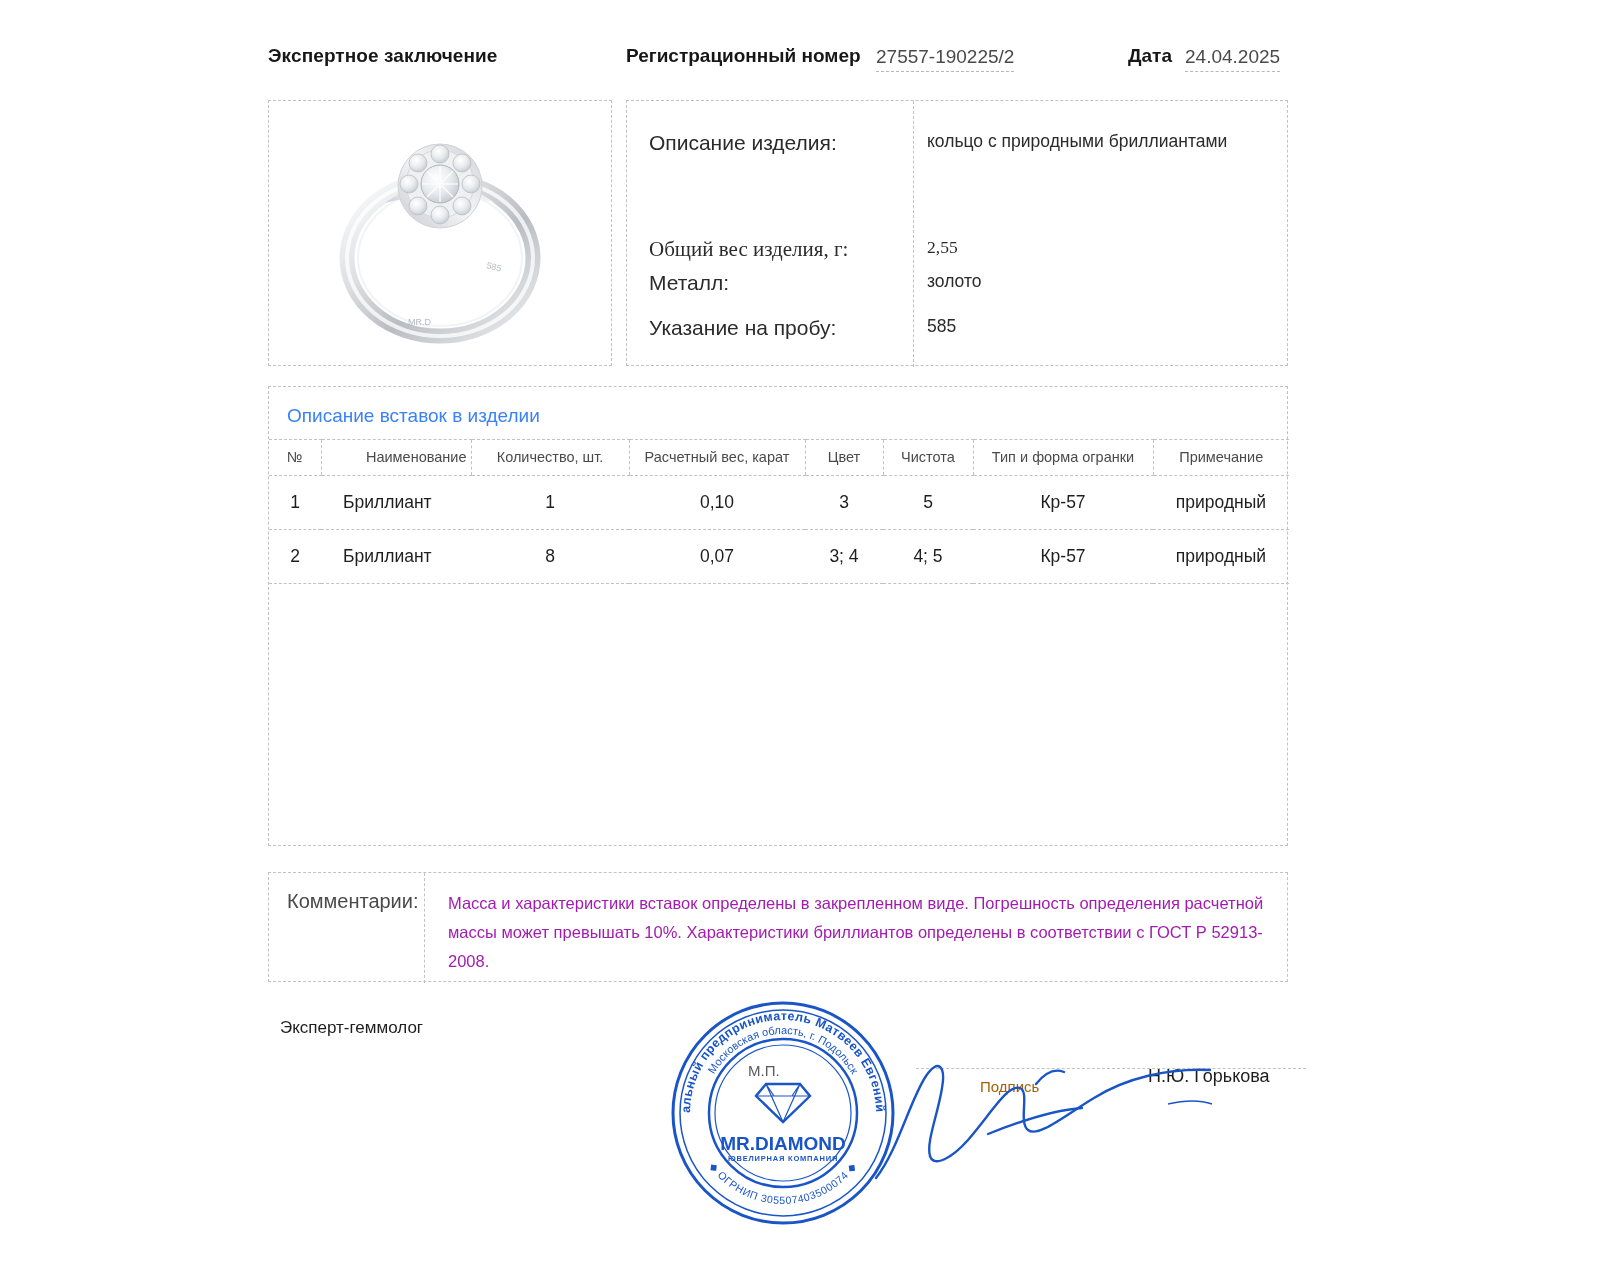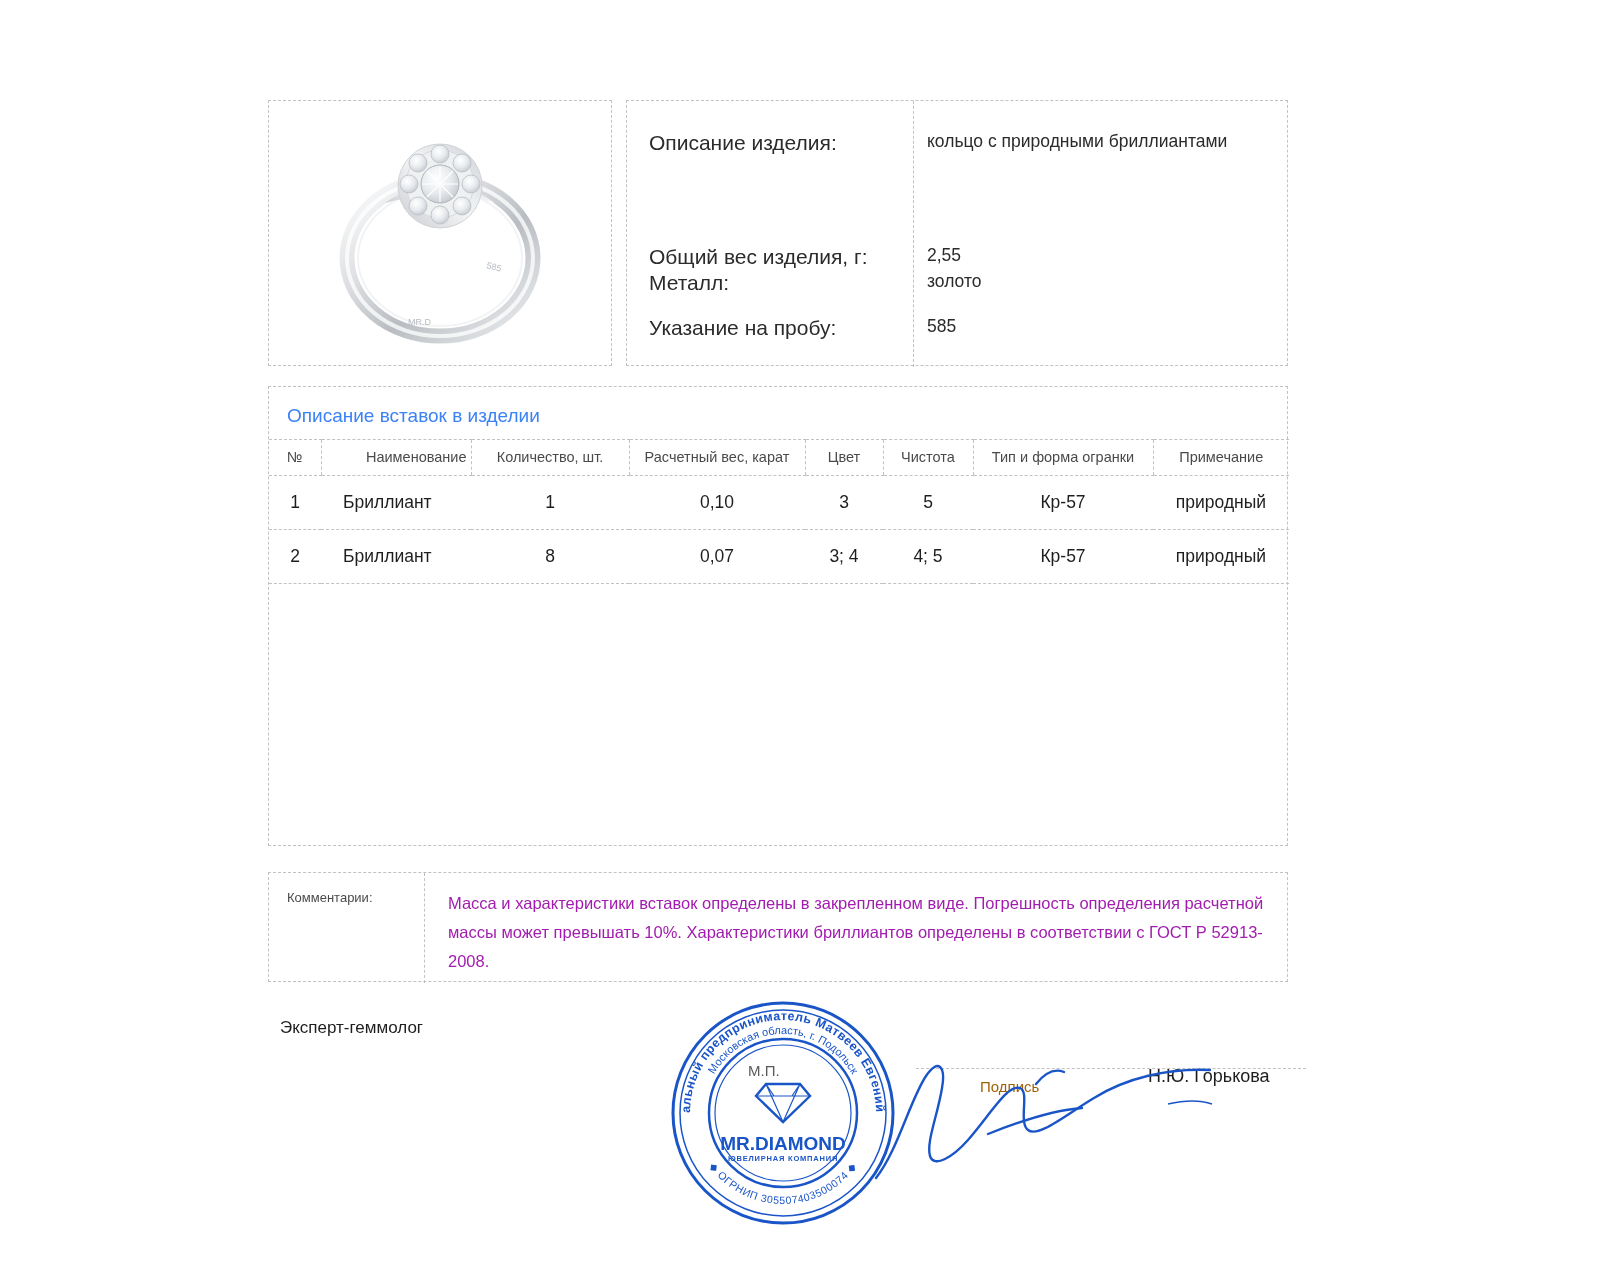--- a/index.html
+++ b/index.html
@@ -198,21 +198,21 @@
   .comments-box {
     left: 268px;
     top: 872px;
     width: 1020px;
     height: 110px;
   }
   .comments-label {
     position: absolute;
     left: 18px;
     top: 17px;
-    font-size: 13px;
+    font-size: 20px;
     color: #4a4a4a;
   }
   .comments-sep {
     position: absolute;
     left: 155px;
     top: 0;
     height: 110px;
     width: 0;
     border-left: 1px dashed #c2c2c2;
   }
@@ -294,20 +294,27 @@
     top: 20px;
     width: 430px;
     height: 160px;
   }
 </style>
 </head>
 <body>
 
 <div class="page">
 
+  <div class="header">
+    <div class="hdr-title">Экспертное заключение</div>
+    <div class="hdr-reg-label">Регистрационный номер</div>
+    <div class="hdr-reg-value">27557-190225/2</div>
+    <div class="hdr-date-label">Дата</div>
+    <div class="hdr-date-value">24.04.2025</div>
+  </div>
 
   <div class="dashbox photo-box">
     <div class="ring-wrap">
       <svg width="300" height="230" viewBox="0 0 300 230">
         <defs>
           <linearGradient id="metal" x1="0" y1="0" x2="1" y2="1">
             <stop offset="0%" stop-color="#ffffff"></stop>
             <stop offset="35%" stop-color="#dcdee1"></stop>
             <stop offset="60%" stop-color="#b9bdc2"></stop>
             <stop offset="100%" stop-color="#eef0f2"></stop>
@@ -358,21 +365,21 @@
     </div>
   </div>
 
   <div class="dashbox info-box">
     <div class="vdivider"></div>
 
     <div class="info-row" style="top:30px;">
       <span class="info-label">Описание изделия:</span>
       <span class="info-value">кольцо с природными бриллиантами</span>
     </div>
-    <div class="info-row" style="top:144px;">
+    <div class="info-row" style="top:136px;font-family:Liberation Serif, serif;">
       <span class="info-label">Общий вес изделия, г:</span>
       <span class="info-value">2,55</span>
     </div>
     <div class="info-row" style="top:170px;">
       <span class="info-label">Металл:</span>
       <span class="info-value">золото</span>
     </div>
     <div class="info-row" style="top:215px;">
       <span class="info-label">Указание на пробу:</span>
       <span class="info-value">585</span>

